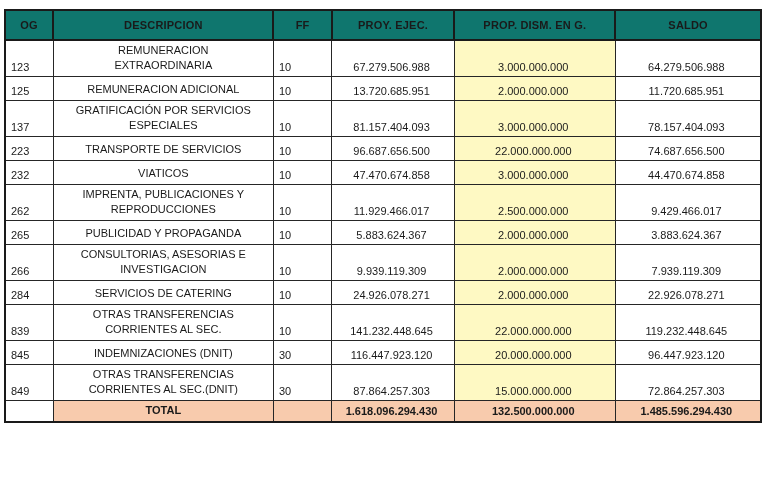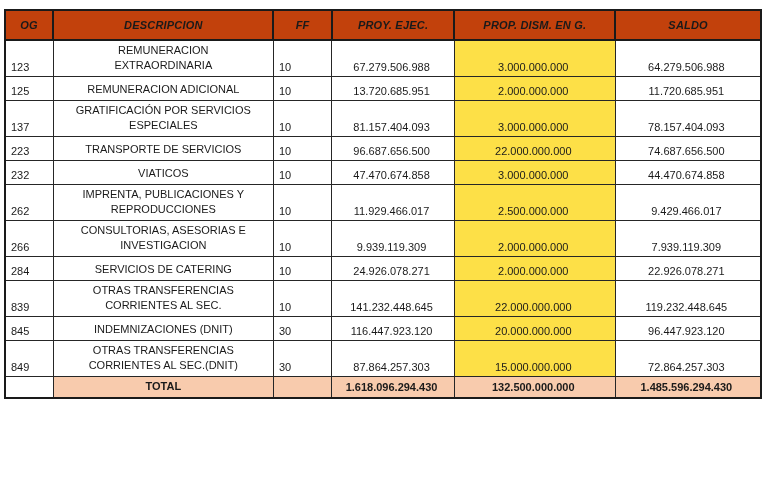--- a/index.html
+++ b/index.html
@@ -22,46 +22,45 @@
     border: 2px solid #1a1a1a;
   }
   col.c-og     { width: 48px; }
   col.c-desc   { width: 219px; }
   col.c-ff     { width: 58px; }
   col.c-proy   { width: 122px; }
   col.c-prop   { width: 160px; }
   col.c-saldo  { width: 145px; }
 
   th {
-    background: #c2410c;
+    background: #0f766e;
     border: 2px solid #1a1a1a;
     font-size: 11px;
     font-weight: bold;
     color: #1a1a1a;
     text-align: center;
     vertical-align: middle;
     height: 24px;
     padding: 2px 4px;
     letter-spacing: 0.2px;
-    font-style: italic;
   }
   td {
     border: 1px solid #262626;
     font-size: 11px;
     color: #1a1a1a;
     vertical-align: bottom;
     padding: 2px 5px 3px 5px;
     height: 18px;
     background: #ffffff;
     overflow: hidden;
   }
   td.a-center { }
   td.a-left   { text-align: center; white-space: pre-line; line-height: 15px; }
   td.a-num    { text-align: center; padding-right: 8px; font-variant-numeric: tabular-nums; }
-  td.green    { background: #fde047; }
+  td.green    { background: #fef9c3; }
 
   tfoot td {
     background: #F8CBAD;
     font-weight: bold;
     height: 15px;
     border: 1px solid #262626;
     vertical-align: middle;
   }
   tfoot td.blank { background: #ffffff; }
 </style>
@@ -141,20 +140,28 @@
   <tr>
     <td class="a-center">262</td>
     <td class="a-left">IMPRENTA, PUBLICACIONES Y
 REPRODUCCIONES</td>
     <td class="a-center">10</td>
     <td class="a-num">11.929.466.017</td>
     <td class="a-num green">2.500.000.000</td>
     <td class="a-num">9.429.466.017</td>
   </tr>
 
+  <tr>
+    <td class="a-center">265</td>
+    <td class="a-left">PUBLICIDAD Y PROPAGANDA</td>
+    <td class="a-center">10</td>
+    <td class="a-num">5.883.624.367</td>
+    <td class="a-num green">2.000.000.000</td>
+    <td class="a-num">3.883.624.367</td>
+  </tr>
 
   <tr>
     <td class="a-center">266</td>
     <td class="a-left">CONSULTORIAS, ASESORIAS E
 INVESTIGACION</td>
     <td class="a-center">10</td>
     <td class="a-num">9.939.119.309</td>
     <td class="a-num green">2.000.000.000</td>
     <td class="a-num">7.939.119.309</td>
   </tr>

